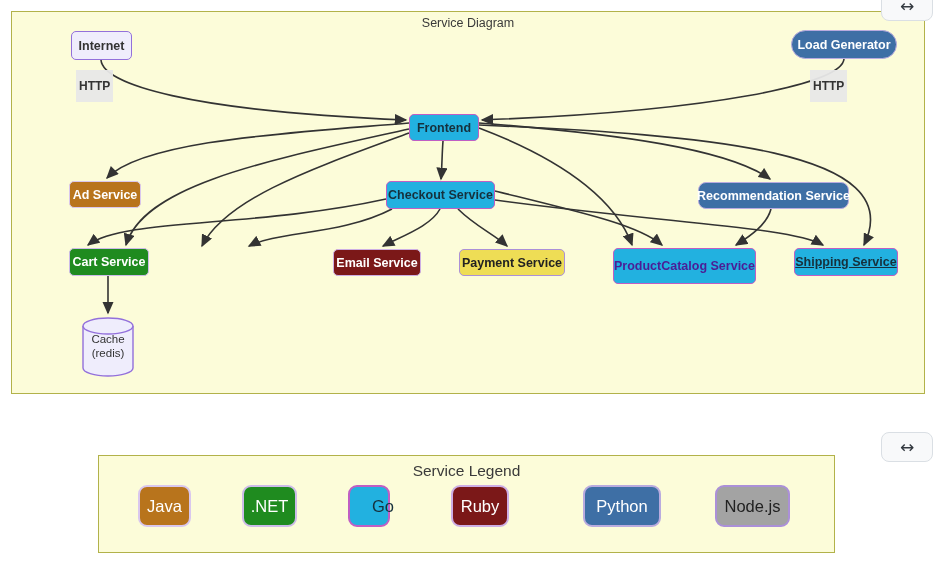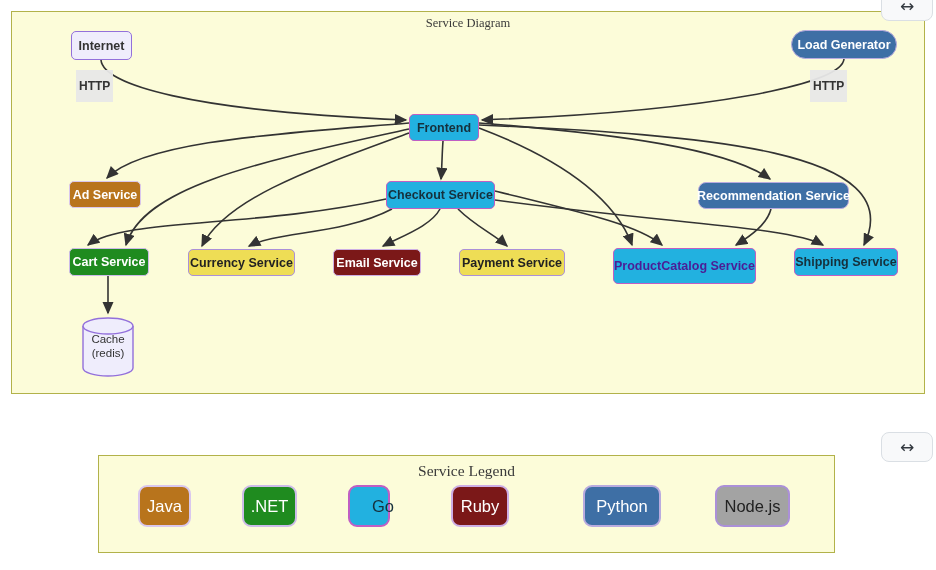--- a/index.html
+++ b/index.html
@@ -11,21 +11,21 @@
   
   .panel {
     position:absolute; background:#fcfcd9; border:1px solid #b2b24a;
     box-sizing:border-box;
   }
   #diagram-panel { left:11px; top:11px; width:914px; height:383px; }
   #legend-panel  { left:98px; top:455px; width:737px; height:98px; }
 
   .panel-title {
     position:absolute; left:0; right:0; top:4px; text-align:center;
-    color:#3a3a3a; font-size:12.5px;font-family:Liberation Serif, serif;
+    color:#3a3a3a; font-size:12.5px;
   }
   #legend-panel .panel-title { top:6px; font-size:15.5px; }
 
   
   #edges { position:absolute; left:0; top:0; }
   .edge { fill:none; stroke:#333333; stroke-width:1.6px; }
 
   
   .node {
     position:absolute; display:flex; align-items:center; justify-content:center;
@@ -106,25 +106,24 @@
   <span class="edge-label" style="left:64px;top:58px;">HTTP</span>
   <span class="edge-label" style="left:798px;top:58px;">HTTP</span>
 
   <div class="node" style="left: 59px; top: 19px; width: 61px; height: 29px; background: rgb(239, 237, 252); color: rgb(51, 51, 51); border-color: rgb(147, 112, 219);">Internet</div>
   <div class="node pill" style="left: 779px; top: 18px; width: 106px; height: 29px; background: rgb(62, 111, 165); color: rgb(255, 255, 255); border-color: rgb(185, 171, 223);">Load Generator</div>
   <div class="node" style="left: 397px; top: 102px; width: 70px; height: 27px; background: rgb(34, 177, 224); color: rgb(22, 48, 60); border-color: rgb(192, 94, 196);">Frontend</div>
   <div class="node" style="left: 57px; top: 169px; width: 72px; height: 27px; background: rgb(184, 116, 28); color: rgb(255, 255, 255); border-color: rgb(217, 199, 238);">Ad Service</div>
   <div class="node" style="left: 374px; top: 169px; width: 109px; height: 28px; background: rgb(34, 177, 224); color: rgb(22, 48, 60); border-color: rgb(192, 94, 196);">Checkout Service</div>
   <div class="node" style="left: 686px; top: 170px; width: 151px; height: 27px; background: rgb(62, 111, 165); color: rgb(255, 255, 255); border-color: rgb(185, 171, 223); border-radius: 8px;">Recommendation Service</div>
   <div class="node" style="left: 57px; top: 236px; width: 80px; height: 28px; background: rgb(31, 139, 31); color: rgb(255, 255, 255); border-color: rgb(205, 187, 233);">Cart Service</div>
-  <div class="node" style="left: 176px; top: 237px; width: 107px; height: 27px; background: rgb(238, 221, 85); color: rgb(34, 34, 34); border-color: rgb(171, 144, 216);">Currency Service</div>
   <div class="node" style="left: 321px; top: 237px; width: 88px; height: 27px; background: rgb(123, 24, 24); color: rgb(255, 255, 255); border-color: rgb(205, 174, 228);">Email Service</div>
   <div class="node" style="left: 447px; top: 237px; width: 106px; height: 27px; background: rgb(238, 221, 85); color: rgb(34, 34, 34); border-color: rgb(171, 144, 216);">Payment Service</div>
   <div class="node" style="left: 601px; top: 236px; width: 143px; height: 36px; background: rgb(34, 177, 224); color: #4c1d95; border-color: rgb(192, 94, 196);">ProductCatalog Service</div>
-  <div class="node" style="left: 782px; top: 236px; width: 104px; height: 28px; background: rgb(34, 177, 224); color: rgb(22, 48, 60); border-color: rgb(192, 94, 196);">Shipping Service</div>
+  <div class="node" style="left: 782px; top: 236px; width: 104px; height: 28px; background: rgb(34, 177, 224); color: rgb(22, 48, 60); border-color: rgb(192, 94, 196); text-decoration: underline;">Shipping Service</div>
 
   <div class="cylinder" style="left:69px;top:304px;width:54px;height:62px;">
     <svg width="54" height="62" viewBox="0 0 54 62">
       <path d="M2,10 L2,52 C2,56.4 13.2,60 27,60 C40.8,60 52,56.4 52,52 L52,10" fill="#efedfc" stroke="#9370db" stroke-width="1.4"></path>
       <ellipse cx="27" cy="10" rx="25" ry="8" fill="#efedfc" stroke="#9370db" stroke-width="1.4"></ellipse>
     </svg>
     <div class="cyl-label">Cache (redis)</div>
   </div>
 </div>
 

